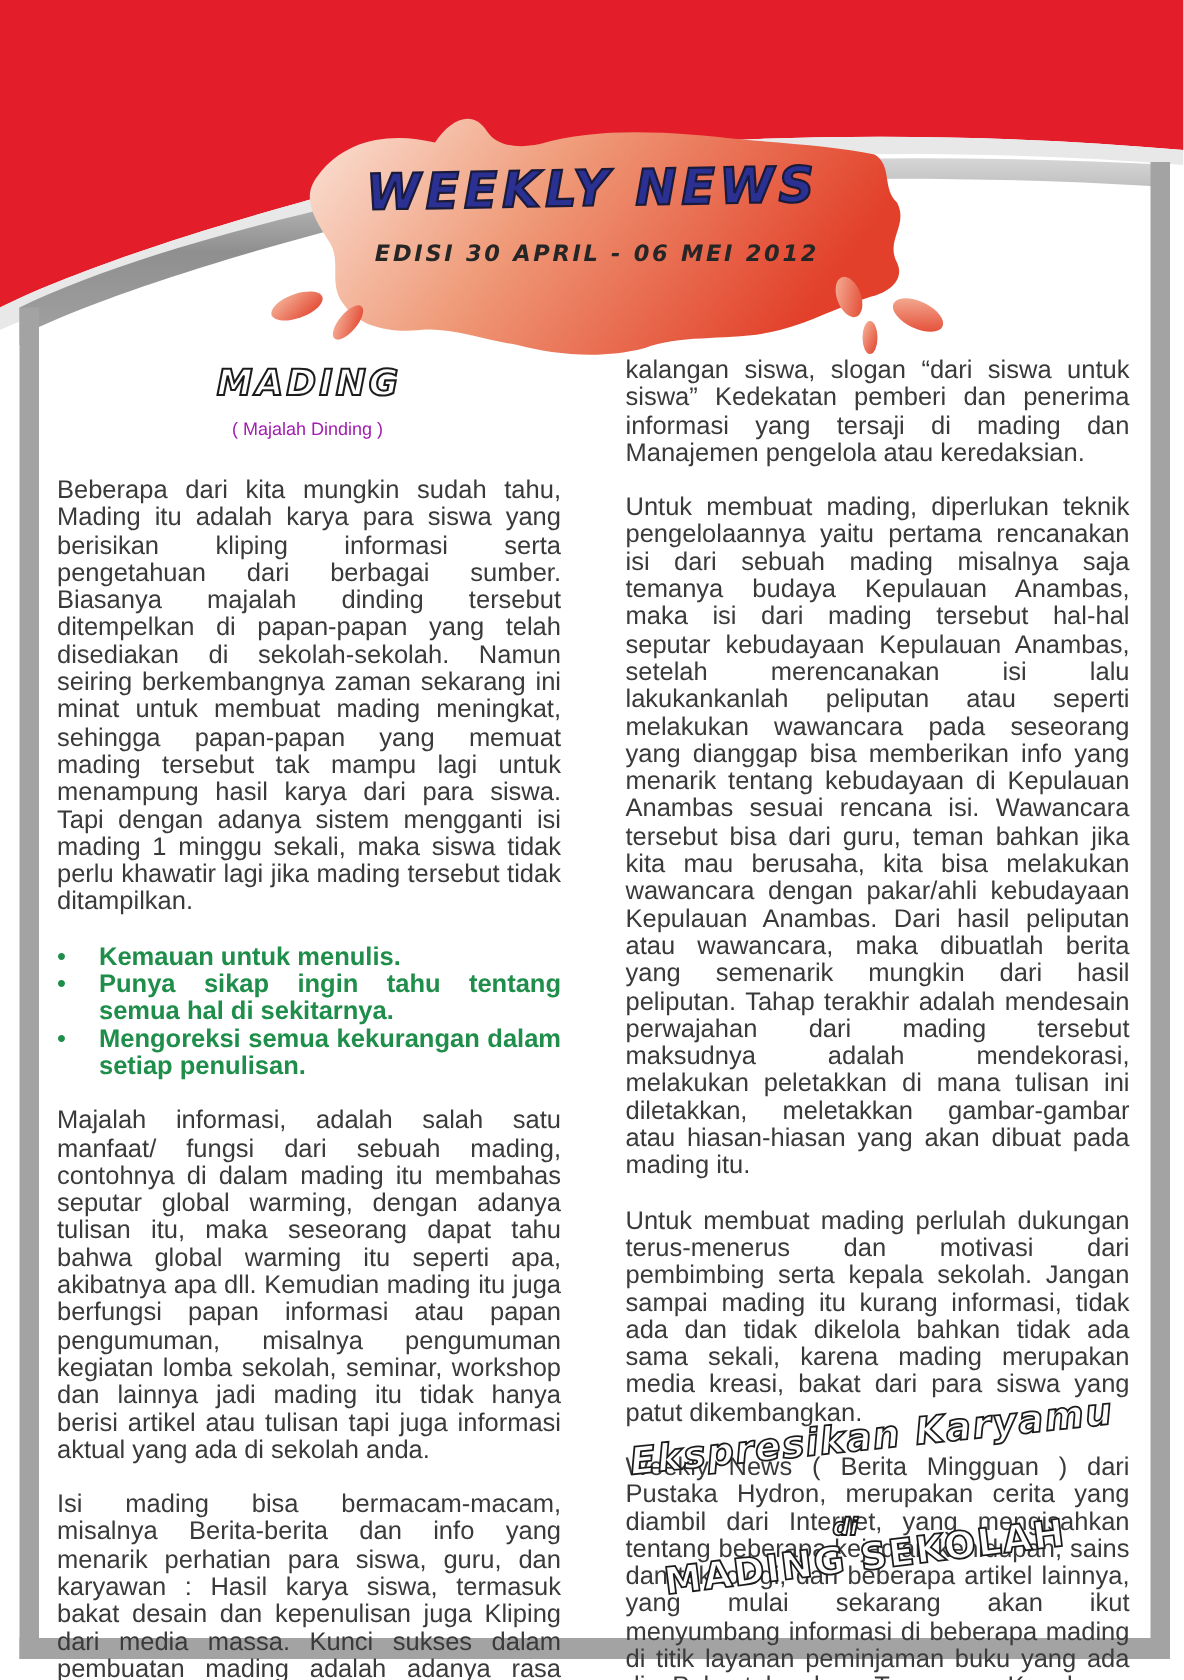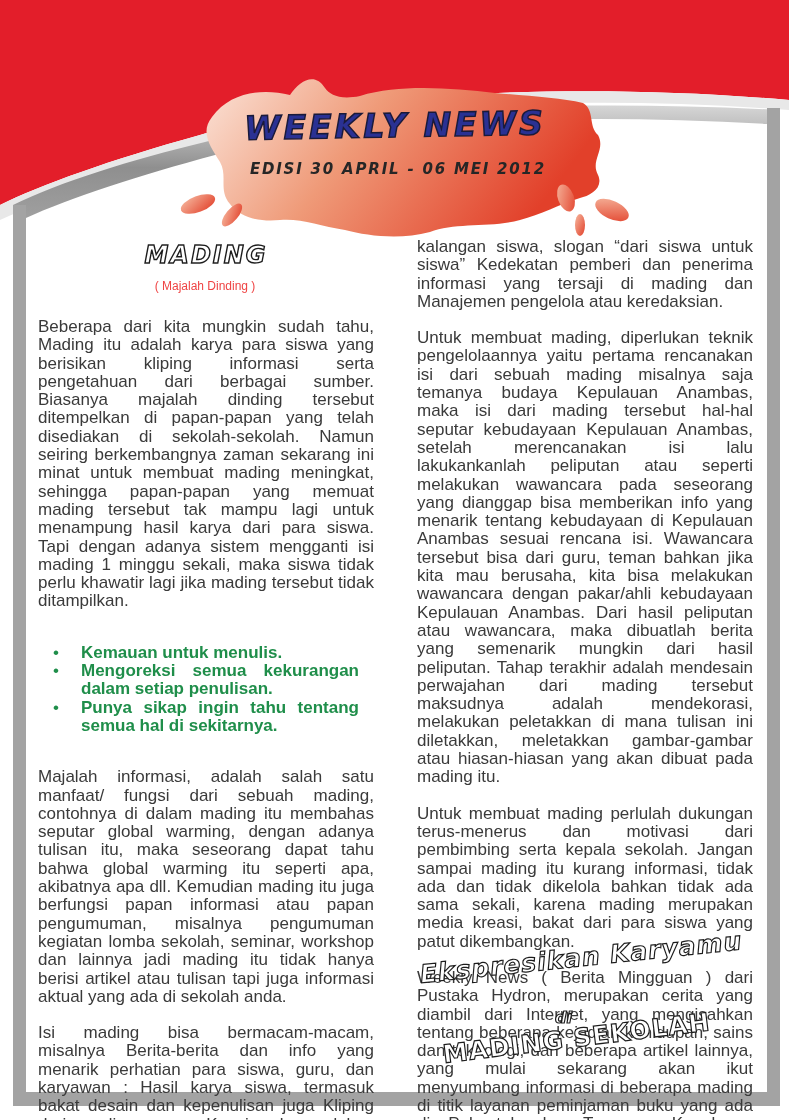--- a/index.html
+++ b/index.html
@@ -33,25 +33,25 @@
     .gap { height: 18px; }
 
     .mading-title {
       position: absolute; left: 128px; top: 241px; width: 156px;
       font-family: "DejaVu Sans", sans-serif; font-weight: bold; font-style: italic;
       font-size: 24px; letter-spacing: 2px; color: #fff;
       -webkit-text-stroke: 1.4px #1c1c1c; text-align: center;
     }
     .mading-sub {
       position: absolute; left: 100px; top: 279px; width: 210px;
-      font-family: "Liberation Sans", sans-serif; font-size: 12px; color: #ef4444; text-align: center;
+      font-family: "Liberation Sans", sans-serif; font-size: 12px; color: #a21caf; text-align: center;
     }
 
     .list-heading { color: #2a3193; font-style: italic; font-weight: bold; }
-    .list { margin: 15px; padding: 0; list-style: none; }
+    .list { margin: 0; padding: 0; list-style: none; }
     .list li { position: relative; padding-left: 28px; color: #1f8e4a; font-weight: bold; }
     .list li::before { content: "•"; position: absolute; left: 0; top: 0; color: #1f8e4a; font-weight: normal; }
 
     .slogan {
       position: absolute; font-family: "DejaVu Sans", sans-serif; font-weight: bold; color: #fff;
       -webkit-text-stroke: 1.2px #1c1c1c;
     }
     .slogan-1 { left: 420px; top: 960px; font-size: 25px; font-style: italic; letter-spacing: 1px; transform: rotate(-6deg); transform-origin: left center; }
     .slogan-2 { left: 555px; top: 1008px; font-size: 16px; font-style: italic; }
     .slogan-3 { left: 443px; top: 1040px; font-size: 25px; letter-spacing: 1px; transform: rotate(-7deg); transform-origin: left center; }
@@ -100,22 +100,22 @@
 <div class="masthead-edition">EDISI 30 APRIL - 06 MEI 2012</div>
 
 <div class="mading-title">MADING</div>
 <div class="mading-sub">( Majalah Dinding )</div>
 
 <div class="col col-left">
   <p>Beberapa dari kita mungkin sudah tahu, Mading itu adalah karya para siswa yang berisikan kliping informasi serta pengetahuan dari berbagai sumber. Biasanya majalah dinding tersebut ditempelkan di papan-papan yang telah disediakan di sekolah-sekolah. Namun seiring berkembangnya zaman sekarang ini minat untuk membuat mading meningkat, sehingga papan-papan yang memuat mading tersebut tak mampu lagi untuk menampung hasil karya dari para siswa. Tapi dengan adanya sistem mengganti isi mading 1 minggu sekali, maka siswa tidak perlu khawatir lagi jika mading tersebut tidak ditampilkan.</p>
   <div class="gap"></div>
   <ul class="list">
     <li>Kemauan untuk menulis.</li>
+    <li>Punya sikap ingin tahu tentang semua hal di sekitarnya.</li>
     <li>Mengoreksi semua kekurangan dalam setiap penulisan.</li>
-    <li>Punya sikap ingin tahu tentang semua hal di sekitarnya.</li>
   </ul>
   <div class="gap"></div>
   <p>Majalah informasi, adalah salah satu manfaat/ fungsi dari sebuah mading, contohnya di dalam mading itu membahas seputar global warming, dengan adanya tulisan itu, maka seseorang dapat tahu bahwa global warming itu seperti apa, akibatnya apa dll. Kemudian mading itu juga berfungsi papan informasi atau papan pengumuman, misalnya pengumuman kegiatan lomba sekolah, seminar, workshop dan lainnya jadi mading itu tidak hanya berisi artikel atau tulisan tapi juga informasi aktual yang ada di sekolah anda.</p>
   <div class="gap"></div>
   <p>Isi mading bisa bermacam-macam, misalnya Berita-berita dan info yang menarik perhatian para siswa, guru, dan karyawan : Hasil karya siswa, termasuk bakat desain dan kepenulisan juga Kliping dari media massa. Kunci sukses dalam pembuatan mading adalah adanya rasa memiliki di</p>
 </div>
 
 <div class="col col-right">
   <p>kalangan siswa, slogan “dari siswa untuk siswa” Kedekatan pemberi dan penerima informasi yang tersaji di mading dan Manajemen pengelola atau keredaksian.</p>
   <div class="gap"></div>

